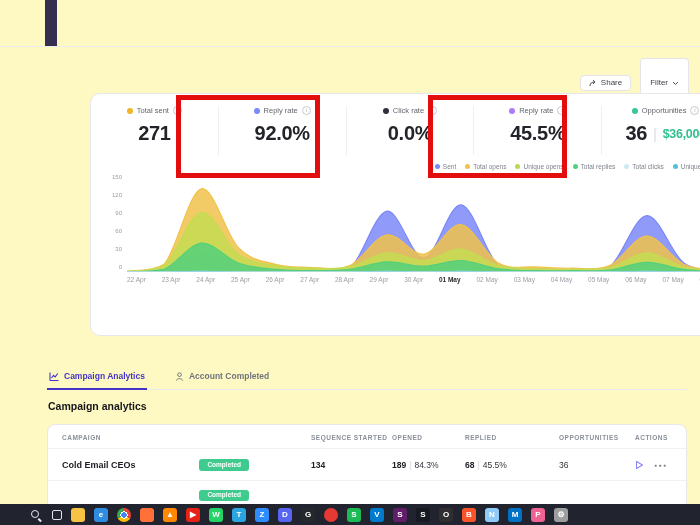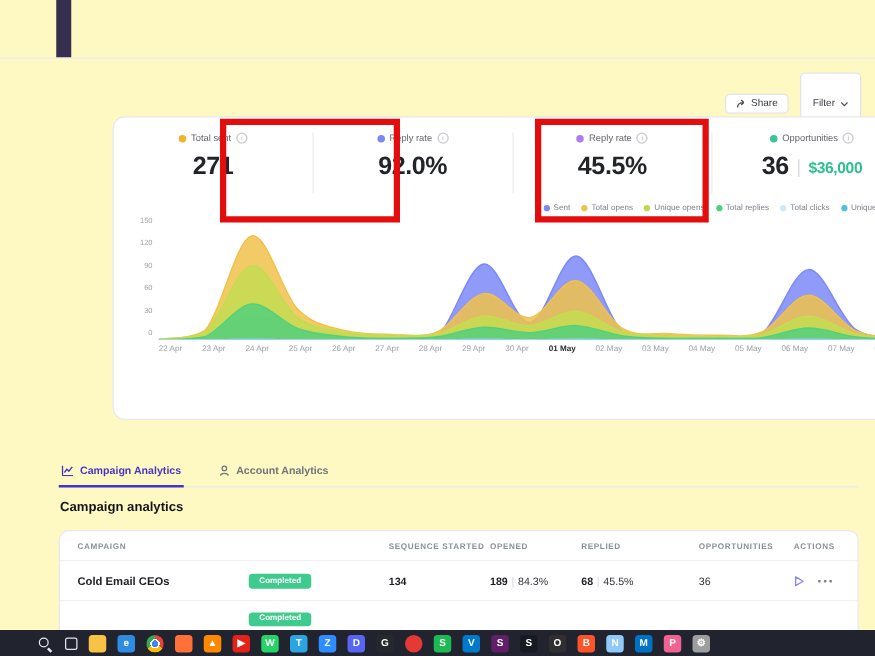--- a/index.html
+++ b/index.html
@@ -127,20 +127,28 @@
         </div>
         <div class="stat-value">271</div>
       </div>
       <div class="stat">
         <div class="stat-head">
           <span class="dot" style="background: rgb(123, 136, 248);"></span>
           <span>Reply rate</span>
           <span class="info">i</span>
         </div>
         <div class="stat-value">92.0%</div>
+      </div>
+      <div class="stat">
+        <div class="stat-head">
+          <span class="dot" style="background: rgb(47, 47, 58);"></span>
+          <span>Click rate</span>
+          <span class="info">i</span>
+        </div>
+        <div class="stat-value">0.0%</div>
       </div>
       <div class="stat">
         <div class="stat-head">
           <span class="dot" style="background: rgb(173, 123, 245);"></span>
           <span>Reply rate</span>
           <span class="info">i</span>
         </div>
         <div class="stat-value">45.5%</div>
       </div>
       <div class="stat">
@@ -241,21 +249,21 @@
         <path d="M1 0.5V8.5M1 8.5h8.5" stroke="currentColor" stroke-width="1.1" fill="none"></path>
         <path d="M2.5 6l2-2.6 1.6 1.5 2.7-3.4" stroke="currentColor" stroke-width="1.1" fill="none"></path>
       </svg>
       <span>Campaign Analytics</span>
     </div>
     <div class="tab">
       <svg width="9" height="9" viewBox="0 0 10 10">
         <circle cx="5" cy="3" r="2" fill="none" stroke="currentColor" stroke-width="1.1"></circle>
         <path d="M1.5 9.5c0.5-2.8 6.5-2.8 7 0" fill="none" stroke="currentColor" stroke-width="1.1"></path>
       </svg>
-      <span>Account Analytics</span>
+      <span>Account Completed</span>
     </div>
   </div>
 
   <div class="section-title">Campaign analytics</div>
 
   <div class="table-card">
     <div class="tgrid thead">
       <span>CAMPAIGN</span>
       <span>SEQUENCE STARTED</span>
       <span>OPENED</span>

